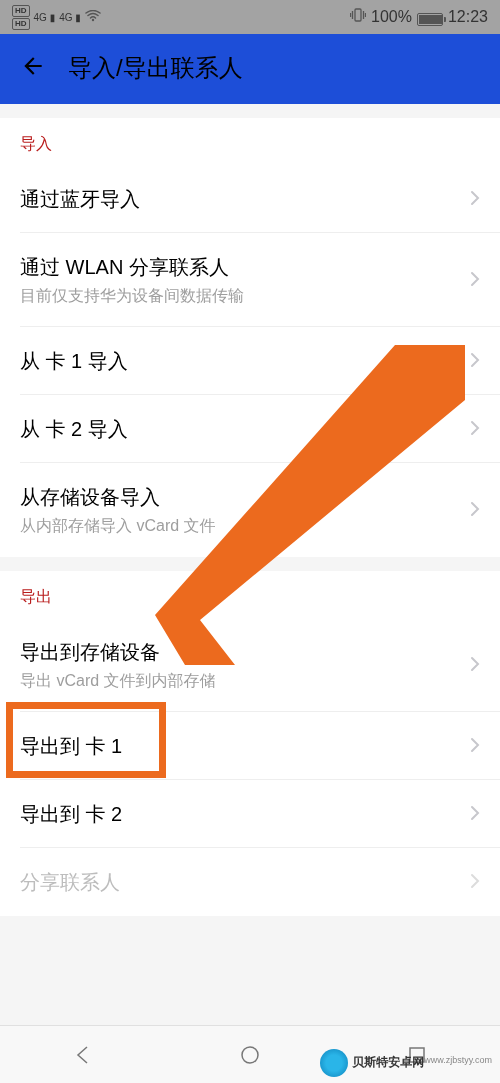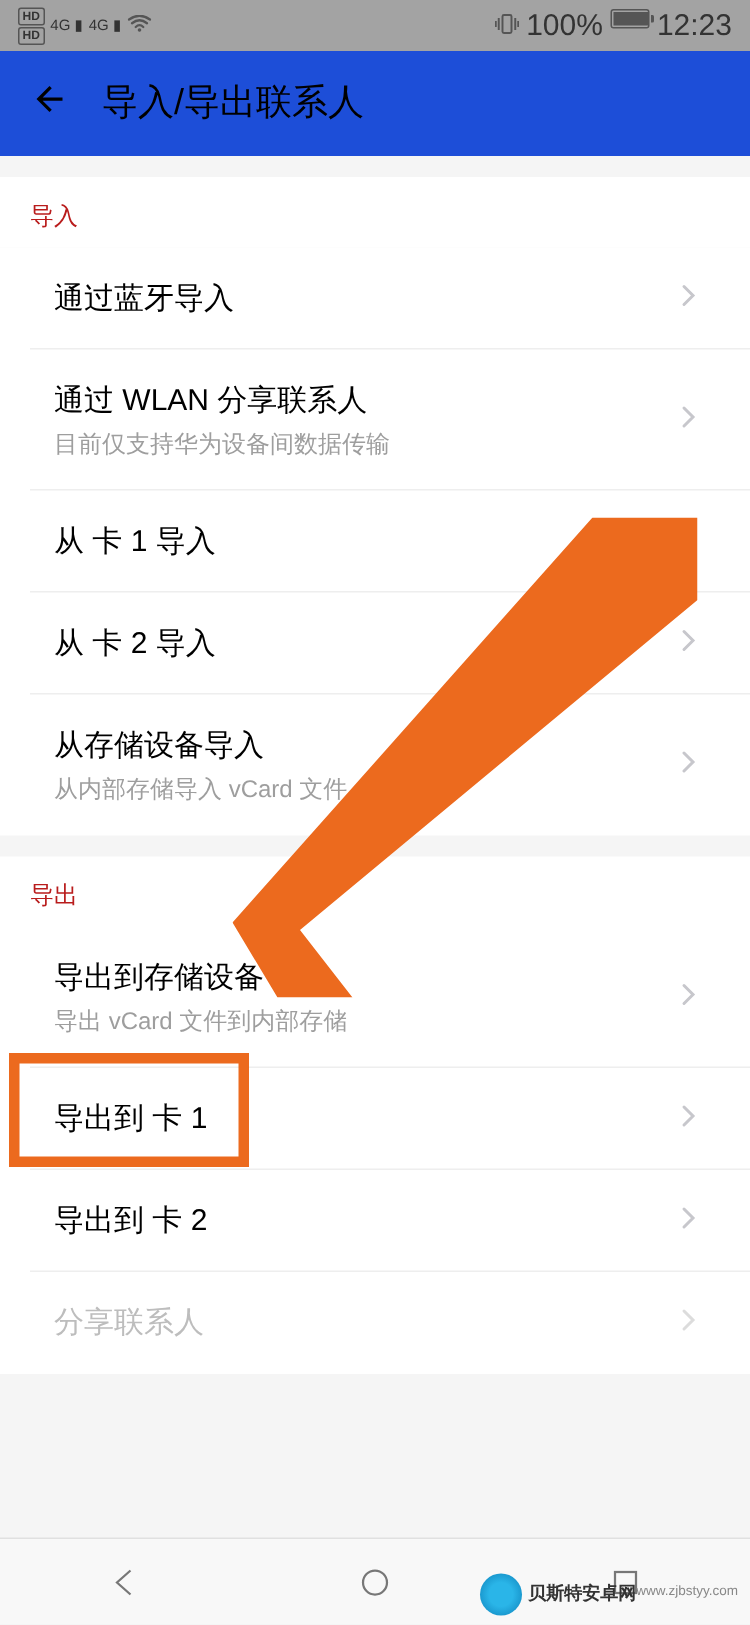--- a/index.html
+++ b/index.html
@@ -34,23 +34,23 @@
     .hd-badge {
       border: 1px solid #555;
       border-radius: 2px;
       padding: 0 2px;
       font-size: 8px;
       font-weight: bold;
       line-height: 10px;
     }
     .status-right {
       display: flex;
-      align-items: flex-start;
+      align-items: flex-end;
       gap: 5px;
-      font-size: 20px;
+      font-size: 16px;
     }
     .battery-icon {
       display: inline-block;
       width: 26px;
       height: 13px;
       border: 1.5px solid #555;
       border-radius: 2px;
       position: relative;
     }
     .battery-icon::after {
@@ -97,21 +97,21 @@
       font-size: 16px;
       color: #b91c1c;
     }
     .list {
       background: #fff;
     }
     .list-item {
       display: flex;
       align-items: center;
       justify-content: space-between;
-      padding: 20px 36px;
+      padding: 20px 20px;
       position: relative;
     }
     .list-item:not(:last-child)::after {
       content: '';
       position: absolute;
       left: 20px;
       right: 0;
       bottom: 0;
       height: 1px;
       background: #eee;

